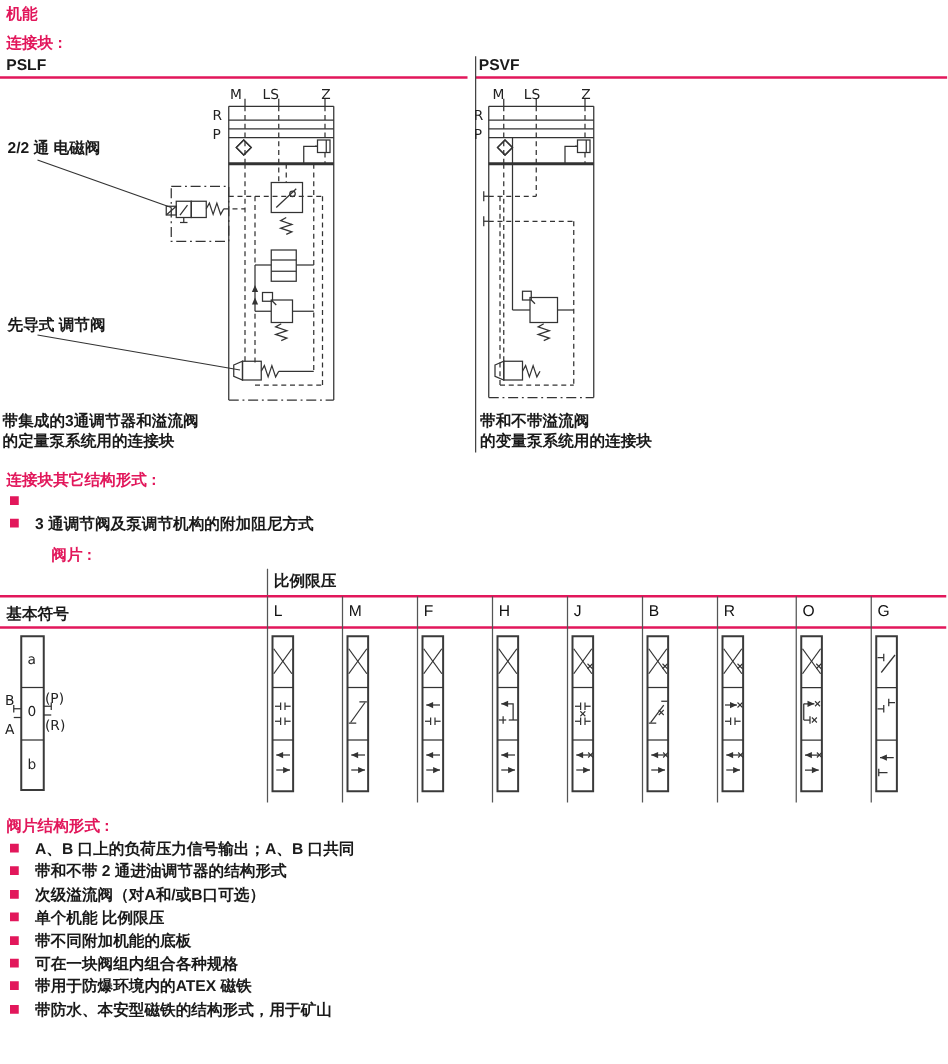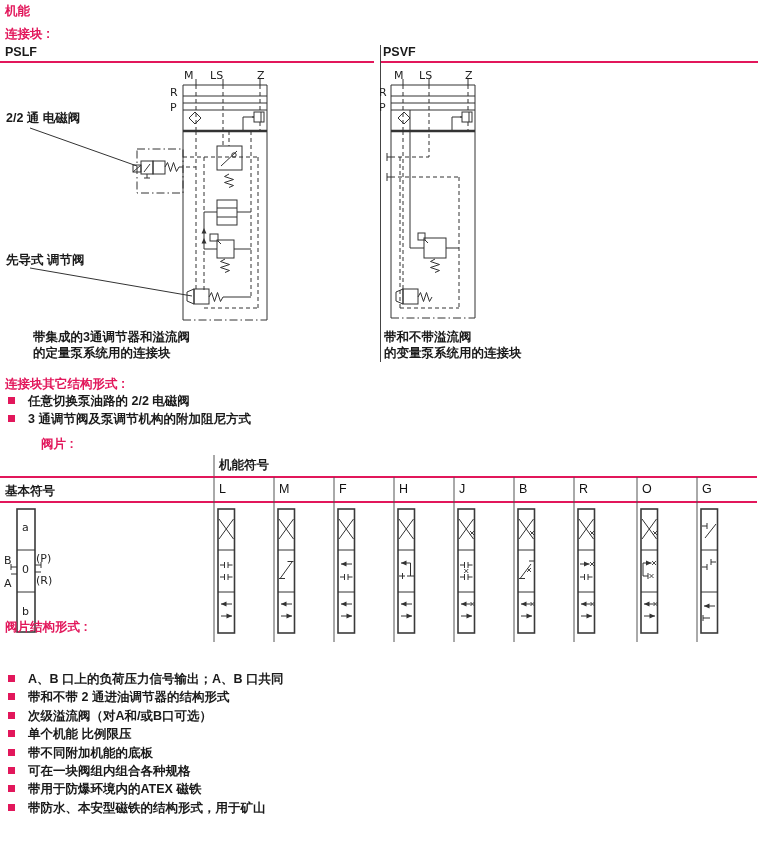--- a/index.html
+++ b/index.html
@@ -152,34 +152,33 @@
       <rect x="403" y="289" width="15" height="15" fill="none" stroke="#333" stroke-width="1"></rect>
       <polygon points="396,292 403,289 403,304 396,301" fill="none" stroke="#333"></polygon>
       <polyline points="418,297 420.5,292.5 423.5,301.5 426.5,292.5 429.5,301.5 432,297" fill="none" stroke="#333" stroke-width="1"></polyline>
     </svg>
   <div class="abs port" style="left:394px;top:69px;">M</div>
   <div class="abs port" style="left:419px;top:69px;">LS</div>
   <div class="abs port" style="left:465px;top:69px;">Z</div>
   <div class="abs port" style="left:379px;top:86px;">R</div>
   <div class="abs port" style="left:379px;top:101px;">P</div>
 
-  <div class="abs" style="left:2px;top:330px;margin-left:31px;">
+  <div class="abs" style="left:2px;top:330px;">
     <div class="cap">带集成的3通调节器和溢流阀</div>
     <div class="cap">的定量泵系统用的连接块</div>
   </div>
   <div class="abs" style="left:384px;top:330px;">
     <div class="cap">带和不带溢流阀</div>
     <div class="cap">的变量泵系统用的连接块</div>
   </div>
 
   <div class="abs red-head" style="left:5px;top:376px;">连接块其它结构形式 :</div>
   <div id="other-forms-list" class="abs" style="left:7px;top:393px;">
       <div class="bullet-row">
         <span class="sq"></span>
-        <span class="bullet-text">任意切换泵油路的 2/2 电磁阀</span>
       </div>
       <div class="bullet-row">
         <span class="sq"></span>
         <span class="bullet-text">3 通调节阀及泵调节机构的附加阻尼方式</span>
       </div>
     </div>
 
   <div class="abs red-head" style="left:5px;top:436px;margin-left:36px;">阀片 :</div>
   <svg id="table-svg" class="abs" style="left:0;top:455px;" width="758" height="192" viewBox="0 455 758 192">
       <line x1="214" y1="455" x2="214" y2="477" stroke="#555" stroke-width="1"></line>
@@ -355,42 +354,42 @@
       <line x1="702" y1="567" x2="707" y2="567" stroke="#333" stroke-width="1"></line>
       <line x1="707" y1="564" x2="707" y2="570" stroke="#333" stroke-width="1"></line>
       <line x1="711" y1="562" x2="716" y2="562" stroke="#333" stroke-width="1"></line>
       <line x1="711" y1="559" x2="711" y2="565" stroke="#333" stroke-width="1"></line>
       <line x1="704" y1="606" x2="715" y2="606" stroke="#333" stroke-width="1"></line>
       <polygon points="704,606 709.5,603.5 709.5,608.5" fill="#333" stroke="none"></polygon>
       <line x1="703" y1="618" x2="710" y2="618" stroke="#333" stroke-width="1"></line>
       <line x1="703" y1="615" x2="703" y2="621" stroke="#333" stroke-width="1"></line>
     </svg>
   <div class="abs blk" style="left:5px;top:483px;">基本符号</div>
-  <div class="abs blk" style="left:219px;top:457px;">机能符号</div>
+  <div class="abs blk" style="left:219px;top:457px;">比例限压</div>
   <div id="function-letters">
       <span class="abs letter" style="left: 219px; top: 482px;">L</span>
       <span class="abs letter" style="left: 279px; top: 482px;">M</span>
       <span class="abs letter" style="left: 339px; top: 482px;">F</span>
       <span class="abs letter" style="left: 399px; top: 482px;">H</span>
       <span class="abs letter" style="left: 459px; top: 482px;">J</span>
       <span class="abs letter" style="left: 519px; top: 482px;">B</span>
       <span class="abs letter" style="left: 579px; top: 482px;">R</span>
       <span class="abs letter" style="left: 642px; top: 482px;">O</span>
       <span class="abs letter" style="left: 702px; top: 482px;">G</span>
     </div>
 
   <div class="abs smlab" style="left:22px;top:521px;">a</div>
   <div class="abs smlab" style="left:22px;top:563px;">0</div>
   <div class="abs smlab" style="left:22px;top:605px;">b</div>
   <div class="abs smlab" style="left:4px;top:554px;">B</div>
   <div class="abs smlab" style="left:4px;top:577px;">A</div>
   <div class="abs smlab" style="left:36px;top:552px;">(P)</div>
   <div class="abs smlab" style="left:36px;top:574px;">(R)</div>
 
-  <div class="abs red-head" style="left:5px;top:619px;">阀片结构形式 :</div>
+  <div class="abs red-head" style="left:5px;top:653px;">阀片结构形式 :</div>
   <div id="plate-forms-list" class="abs" style="left:7px;top:671px;">
       <div class="bullet-row">
         <span class="sq"></span>
         <span class="bullet-text">A、B 口上的负荷压力信号输出；A、B 口共同</span>
       </div>
       <div class="bullet-row">
         <span class="sq"></span>
         <span class="bullet-text">带和不带 2 通进油调节器的结构形式</span>
       </div>
       <div class="bullet-row">

